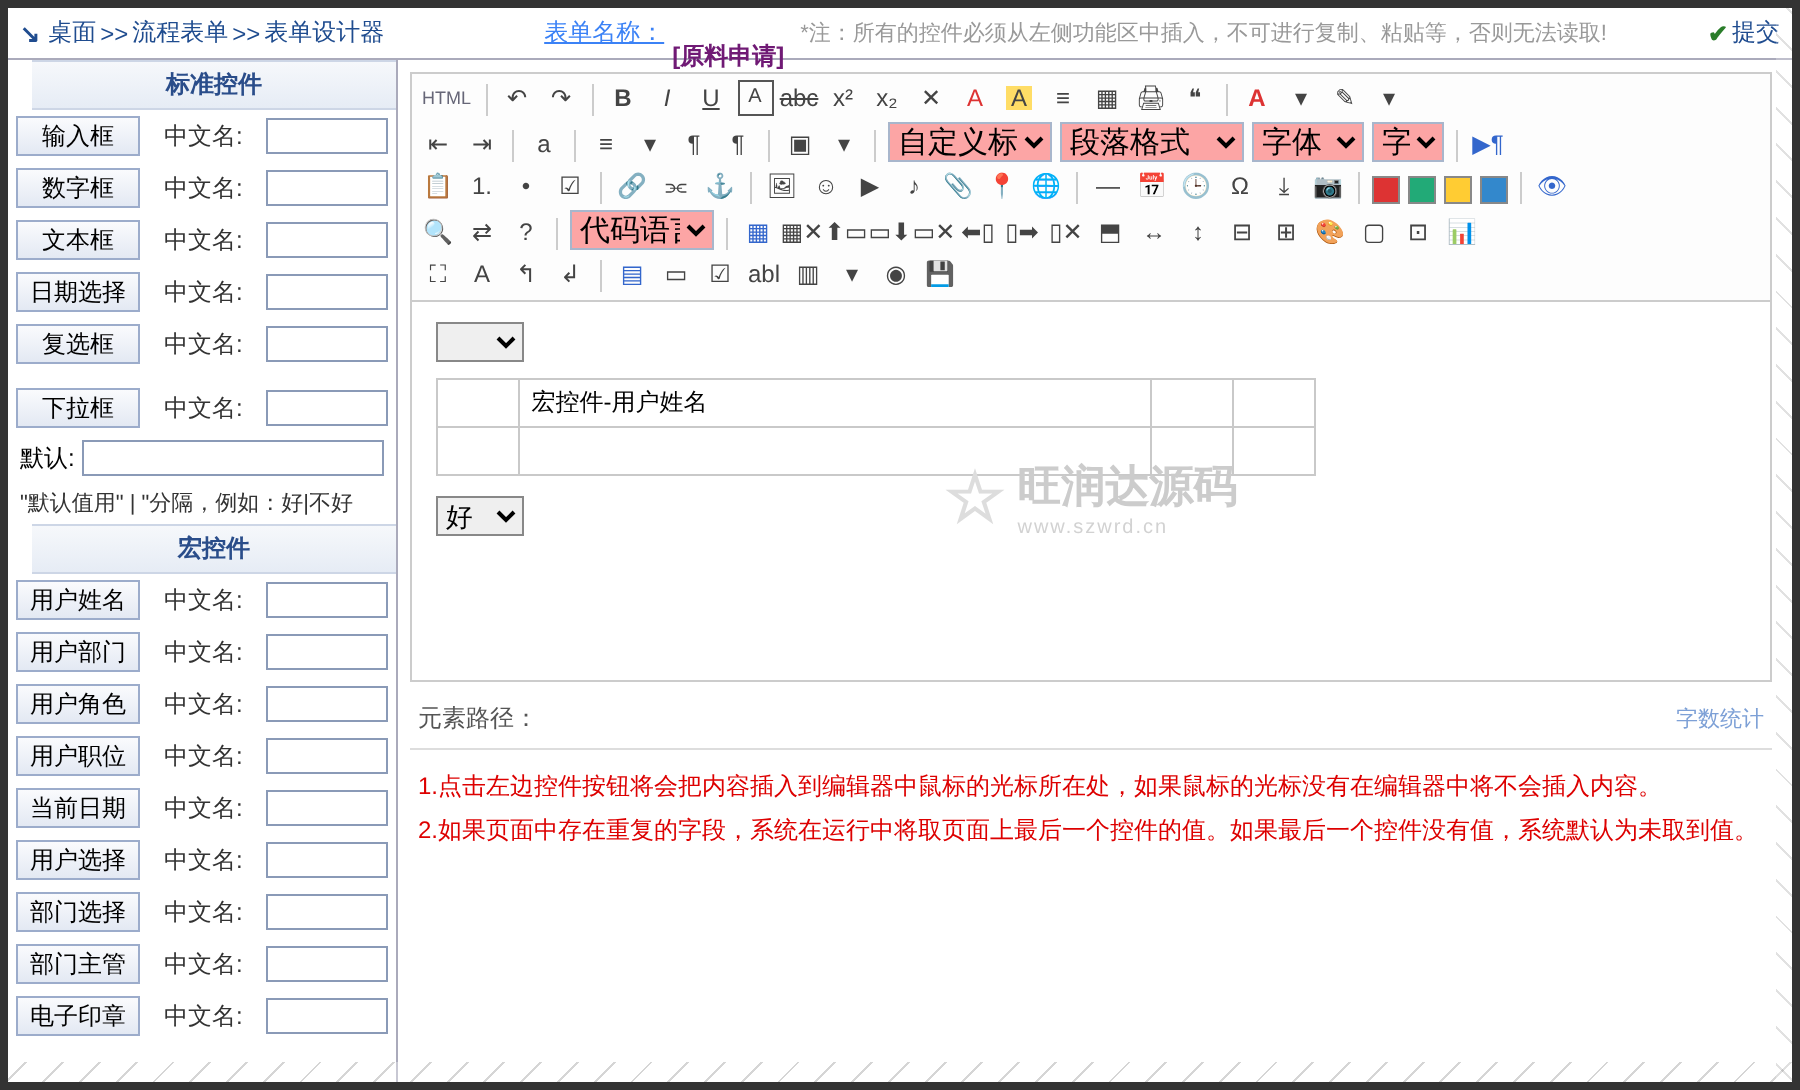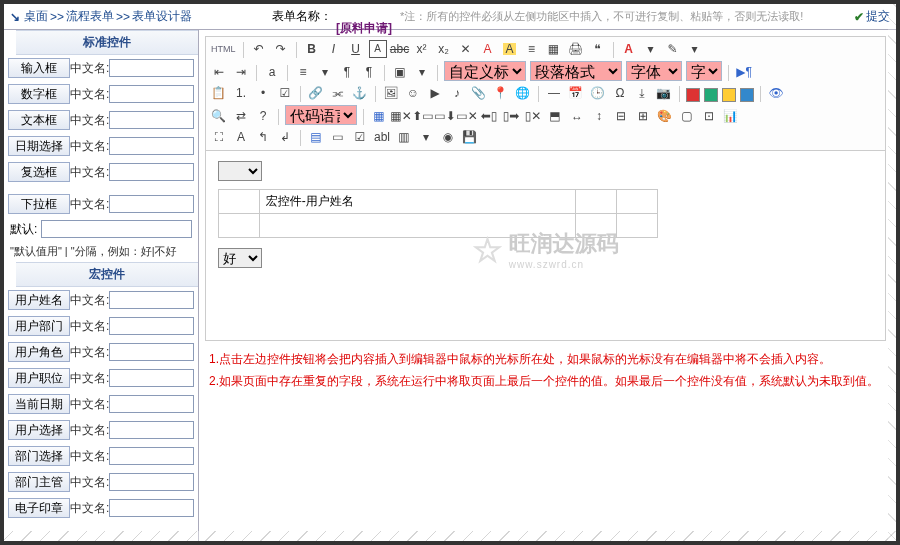--- a/index.html
+++ b/index.html
@@ -3,29 +3,29 @@
 <meta charset="utf-8">
 <style>
 * { box-sizing: border-box; margin: 0; padding: 0; }
 body { font-family: "Microsoft YaHei", SimSun, sans-serif; font-size: 12px; background: #fff; width: 900px; height: 545px; overflow: hidden; position: relative; }
 .frame { border: 4px solid #333; width: 900px; height: 545px; position: relative; background: #fff; }
 .header { height: 26px; border-bottom: 1px solid #aab; display: flex; align-items: center; padding: 0 6px; background: #fff; }
 .breadcrumb { display: flex; align-items: center; gap: 2px; color: #1f4c8f; }
 .breadcrumb .arrow-ic { color: #1f4c8f; font-weight: bold; margin-right: 2px; }
 .breadcrumb span { color: #1f4c8f; }
 .header-center { margin-left: 80px; display: flex; align-items: center; gap: 4px; }
-.form-name-lbl { color: #000000; }
+.form-name-lbl { color: #3b82f6; text-decoration: underline; }
 .form-name-val { color: #701a75; font-weight: bold; margin-top: 23px; }
 .header-note { color: #999; margin-left: 4px; font-size: 11px; }
 .submit-btn { margin-left: auto; display: flex; align-items: center; gap: 2px; color: #1f4c8f; cursor: pointer; }
 .submit-btn .chk { color: #2a7d2a; font-weight: bold; }
 .main { display: flex; height: calc(100% - 26px); }
 .sidebar { width: 195px; border-right: 1px solid #aab; overflow-y: auto; background: #fff; }
 .section-hdr { background: linear-gradient(#f6f8fb,#e6ecf5); border-top: 1px solid #cdd6e6; border-bottom: 1px solid #cdd6e6; text-align: center; padding: 3px 0; color: #2a4d8a; font-weight: bold; margin-left: 12px; }
-.ctrl-row { display: flex; align-items: center; padding: 3px 4px; gap: 0; }
+.ctrl-row { display: flex; align-items: center; padding: 3px 4px; gap: 12px; }
 .ctrl-btn { width: 62px; height: 20px; background: linear-gradient(#fafbfd,#e3e9f3); border: 1px solid #9caccb; font-size: 12px; cursor: pointer; }
 .ctrl-lbl { color: #333; }
 .ctrl-input { flex: 1; min-width: 0; height: 18px; border: 1px solid #8a9ab7; padding: 0 2px; }
 .default-row { padding: 3px 6px; display: flex; align-items: center; gap: 4px; }
 .hint-row { padding: 3px 6px; color: #333; font-size: 11px; }
 .content { flex: 1; padding: 6px 10px 0 6px; overflow: hidden; display: flex; flex-direction: column; }
 .toolbar { border: 1px solid #ccc; background: #fdfdfd; padding: 3px 4px 1px 4px; line-height: 1; }
 .tb-row { display: flex; flex-wrap: wrap; align-items: flex-end; gap: 4px; margin-bottom: 3px; }
 .tb-btn { width: 18px; height: 18px; display: inline-flex; align-items: center; justify-content: center; font-size: 12px; color: #444; cursor: pointer; border: 1px solid transparent; }
 .tb-sep { width: 1px; height: 16px; background: #ccc; margin: 0 2px; }
@@ -310,20 +310,24 @@
         </div>
         <div class="watermark">
           <span class="star">☆</span>
           <span>
             <span>旺润达源码</span>
             <span class="sub">www.szwrd.cn</span>
           </span>
         </div>
       </div>
 
+      <div class="path-row">
+        <span class="path-lbl">元素路径：</span>
+        <span class="wc-link">字数统计</span>
+      </div>
 
       <div class="notes">
         <div>1.点击左边控件按钮将会把内容插入到编辑器中鼠标的光标所在处，如果鼠标的光标没有在编辑器中将不会插入内容。</div>
         <div>2.如果页面中存在重复的字段，系统在运行中将取页面上最后一个控件的值。如果最后一个控件没有值，系统默认为未取到值。</div>
       </div>
     </div>
   </div>
   <div class="torn"></div>
   <div class="torn-r"></div>
 </div>

